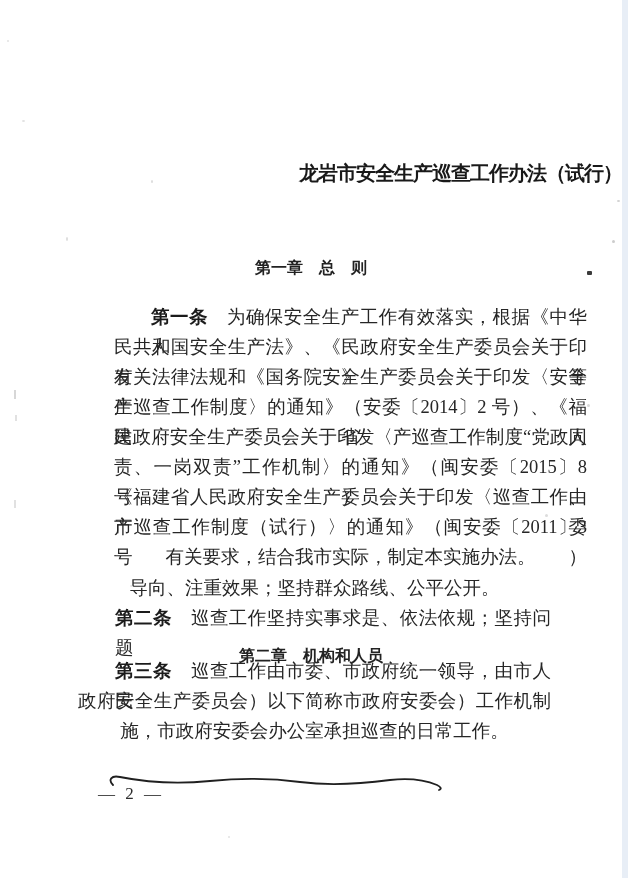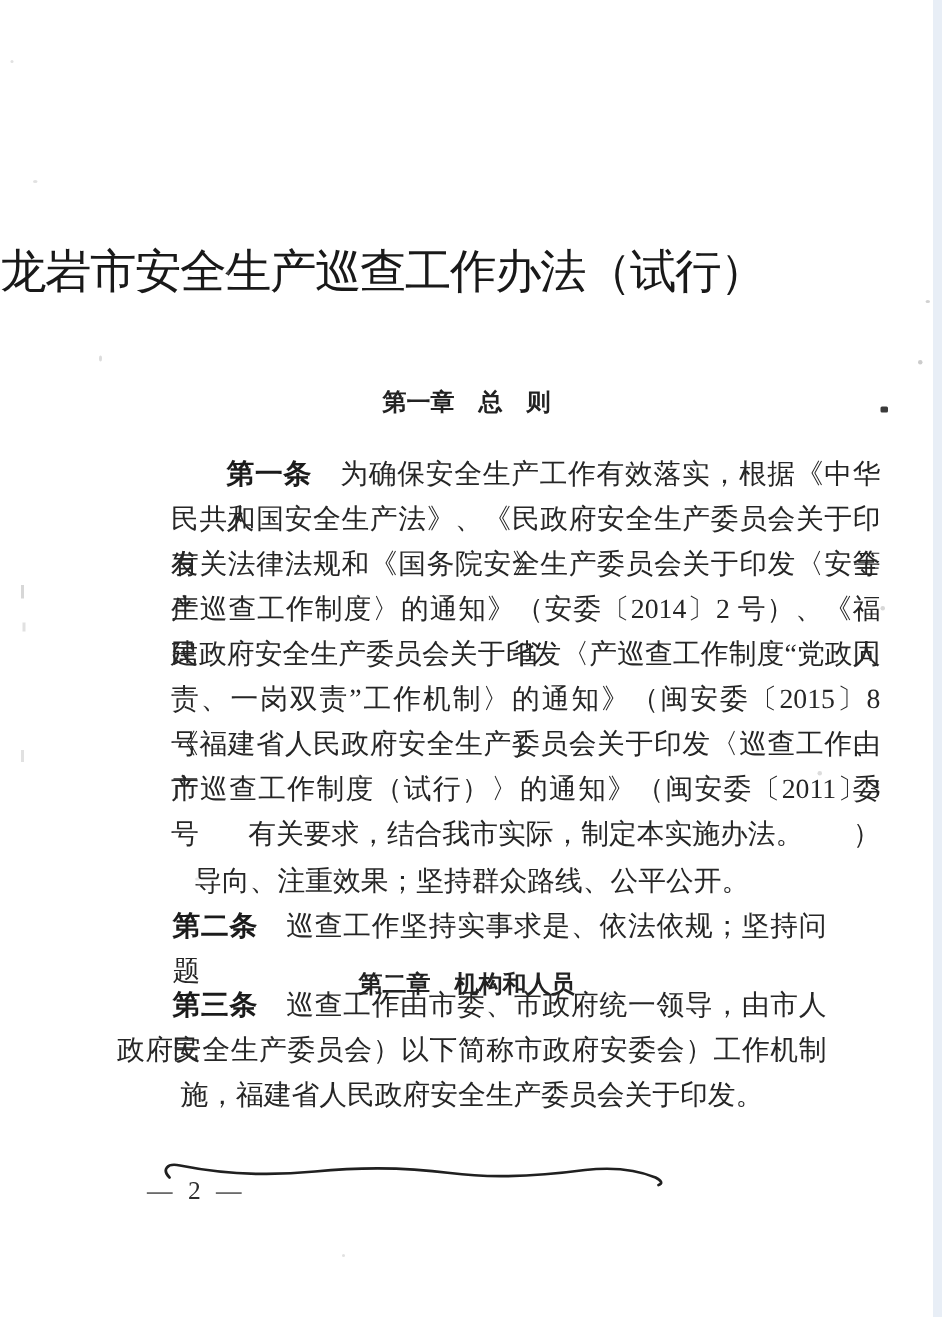--- a/index.html
+++ b/index.html
@@ -17,22 +17,22 @@
     overflow:hidden;
     font-family:"Liberation Serif","DejaVu Serif",serif;
     color:var(--ink);
   }
   .edge-strip{
     position:absolute;top:0;right:0;width:6px;height:878px;
     background:var(--edge);
   }
   .title{
     position:absolute;top:160px;left:0;width:622px;
-    text-align:left;
-    font-size:31px;font-weight:normal;
+    text-align:right;
+    font-size:20px;font-weight:bold;
     letter-spacing:-1px;
     color:#191919;
   }
   .chapter{
     position:absolute;left:75px;width:472px;
     text-align:center;
     font-family:"Liberation Sans","DejaVu Sans",sans-serif;
     font-weight:bold;font-size:16px;color:#222;
   }
   .ch1{top:258px;}
@@ -104,21 +104,21 @@
   <div class="para p2">
       <div class="line short">导向、注重效果；坚持群众路线、公平公开。</div>
       <div class="line indent"><span class="lead">第二条</span>　巡查工作坚持实事求是、依法依规；坚持问题</div>
     </div>
 
   <div class="chapter ch2">第二章　机构和人员</div>
 
   <div class="para p3">
       <div class="line indent"><span class="lead">第三条</span>　巡查工作由市委、市政府统一领导，由市人民</div>
       <div class="line">政府安全生产委员会）以下简称市政府安委会）工作机制</div>
-      <div class="line short">施，福建省人民政府安全生产委员会关于印发。</div>
+      <div class="line short">施，市政府安委会办公室承担巡查的日常工作。</div>
     </div>
 
   <svg class="wavy" viewBox="0 0 340 20" aria-hidden="true">
     <path d="M 8 13 C 3 8, 6 3, 15 5 C 45 11, 75 12, 105 9 C 135 6, 165 6, 195 10 C 225 14, 255 12, 285 8 C 303 6, 320 8, 332 13 C 336 15, 337 17, 334 18" fill="none" stroke="#202020" stroke-width="1.8" stroke-linecap="round"></path>
   </svg>
 
   <div class="pagenum">— 2 —</div>
 
   <div class="speck" style="left:7px;top:40px;width:2px;height:2px;opacity:.3"></div>
   <div class="speck" style="left:22px;top:120px;width:3px;height:2px;opacity:.3"></div>

